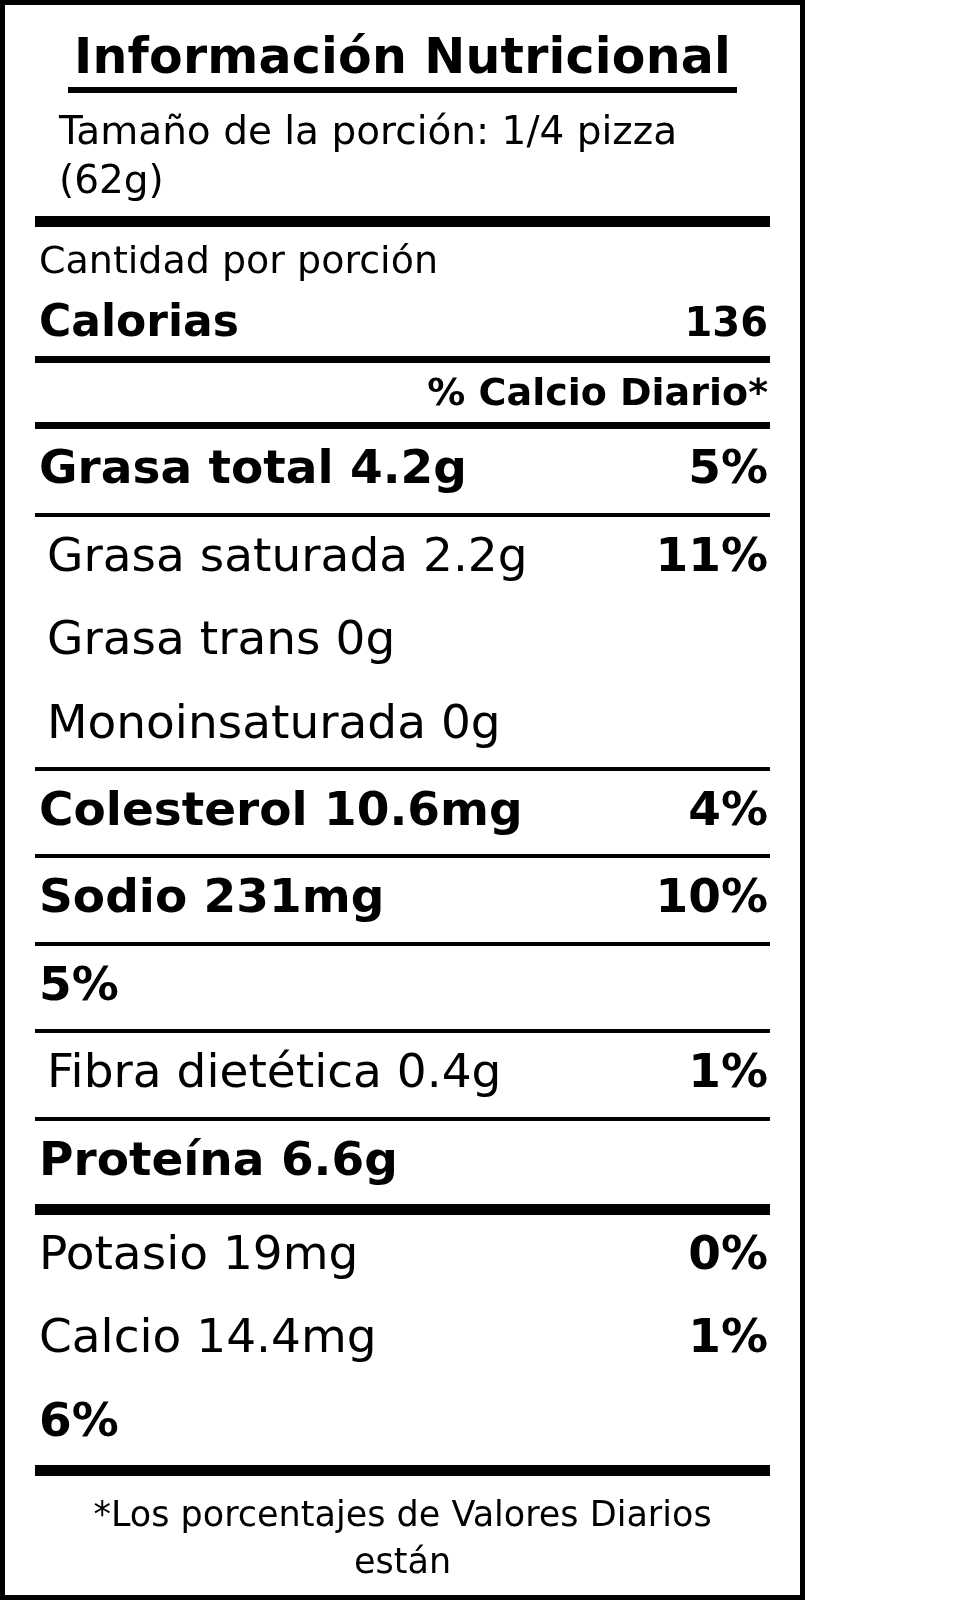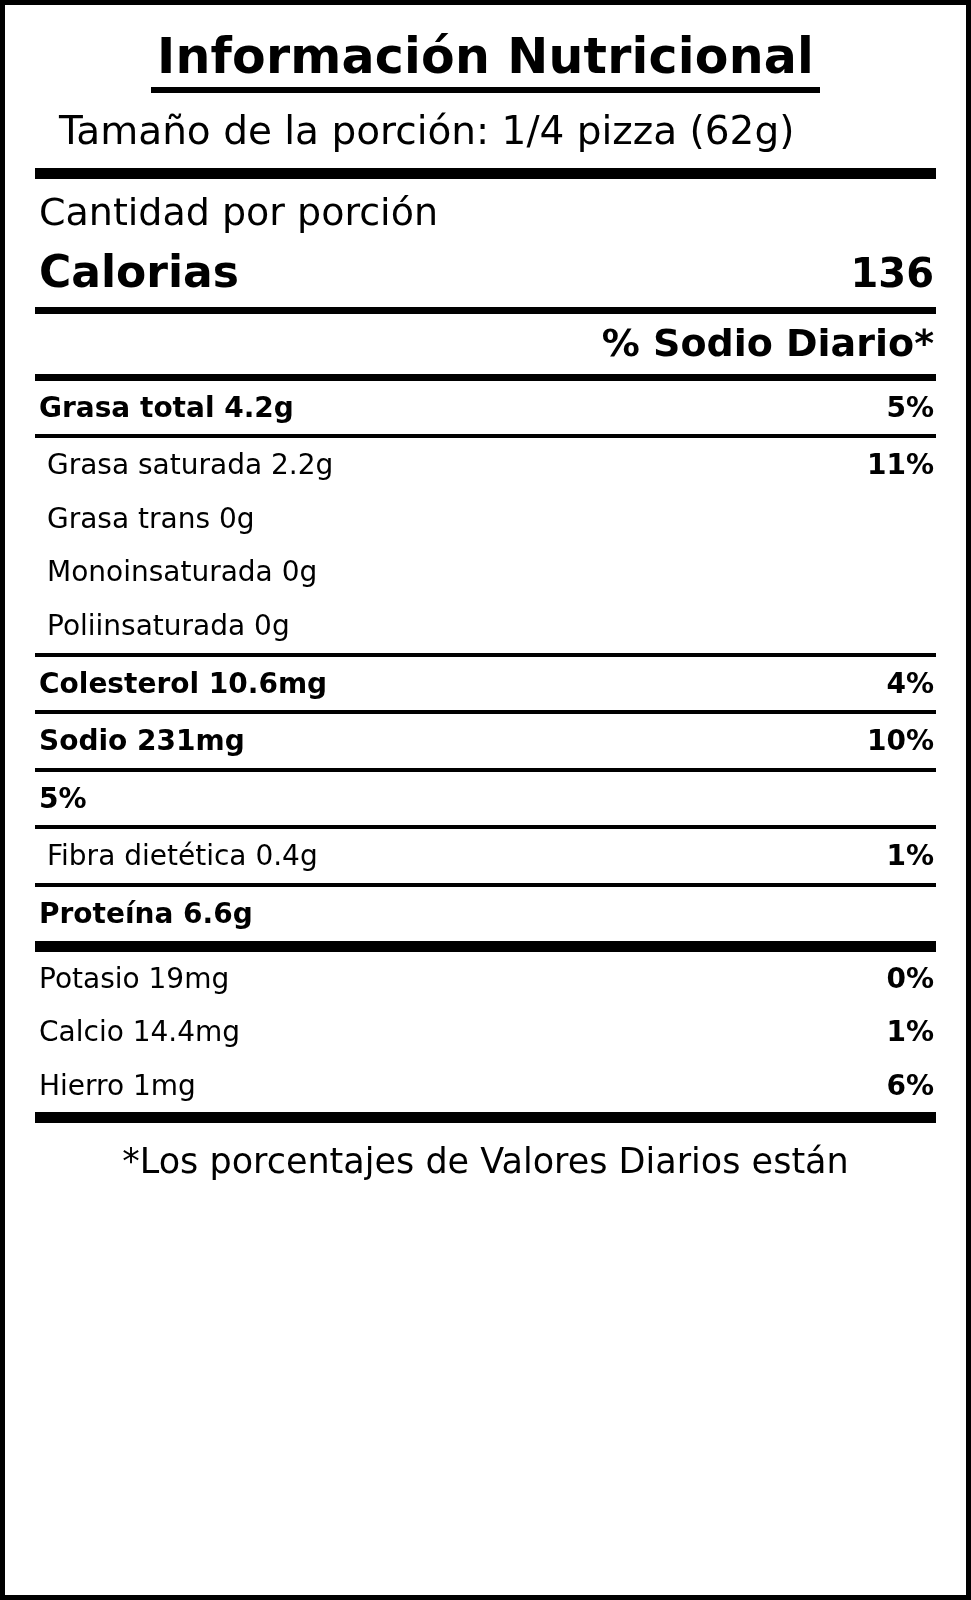--- a/index.html
+++ b/index.html
@@ -6,21 +6,21 @@
     margin: 0;
     padding: 0;
     background: #ffffff;
   }
   body {
     font-family: "DejaVu Sans", sans-serif;
     color: #000000;
   }
   .label {
     position: relative;
-    width: 971px;
+    width: 805px;
     height: 1600px;
     box-sizing: border-box;
     background: #ffffff;
     border: 5px solid #000000;
     padding: 0 30px;
   }
   .title {
     text-align: center;
     font-size: 49px;
     font-weight: bold;
@@ -48,23 +48,23 @@
     margin: 0;
   }
   .rule-thin {
     border-top: 4px solid #000000;
     margin: 0;
   }
   .row {
     display: flex;
     justify-content: space-between;
     align-items: baseline;
-    font-size: 28px;
+    font-size: 47px;
     line-height: 1.2;
-    padding: 10px 2px 10px 4px;
+    padding: 10px 2px 17px 4px;
   }
   .row .left {
     text-align: left;
   }
   .row .right {
     text-align: right;
     font-weight: bold;
   }
   .amount-row {
     font-size: 38px;
@@ -118,21 +118,21 @@
   </div>
 
   <div class="row calories-row">
     <div class="left">Calorias</div>
     <div class="right">136</div>
   </div>
 
   <div class="rule-med"></div>
 
   <div class="row dv-row">
-    <div class="right">% Sodio Diario*</div>
+    <div class="right">% Calcio Diario*</div>
   </div>
 
   <div class="rule-med"></div>
 
   <div class="row bold">
     <div class="left">Grasa total 4.2g</div>
     <div class="right">5%</div>
   </div>
 
   <div class="rule-thin"></div>
@@ -145,24 +145,20 @@
   <div class="row">
     <div class="left indent">Grasa trans 0g</div>
     <div class="right"></div>
   </div>
 
   <div class="row">
     <div class="left indent">Monoinsaturada 0g</div>
     <div class="right"></div>
   </div>
 
-  <div class="row">
-    <div class="left indent">Poliinsaturada 0g</div>
-    <div class="right"></div>
-  </div>
 
   <div class="rule-thin"></div>
 
   <div class="row bold">
     <div class="left">Colesterol 10.6mg</div>
     <div class="right">4%</div>
   </div>
 
   <div class="rule-thin"></div>
 
@@ -198,21 +194,20 @@
     <div class="left">Potasio 19mg</div>
     <div class="right">0%</div>
   </div>
 
   <div class="row">
     <div class="left">Calcio 14.4mg</div>
     <div class="right">1%</div>
   </div>
 
   <div class="row">
-    <div class="left">Hierro 1mg</div>
     <div class="right">6%</div>
   </div>
 
   <div class="rule-thick"></div>
 
   <div class="footnote">
     <div>*Los porcentajes de Valores Diarios están</div>
   </div>
 
 </div>

